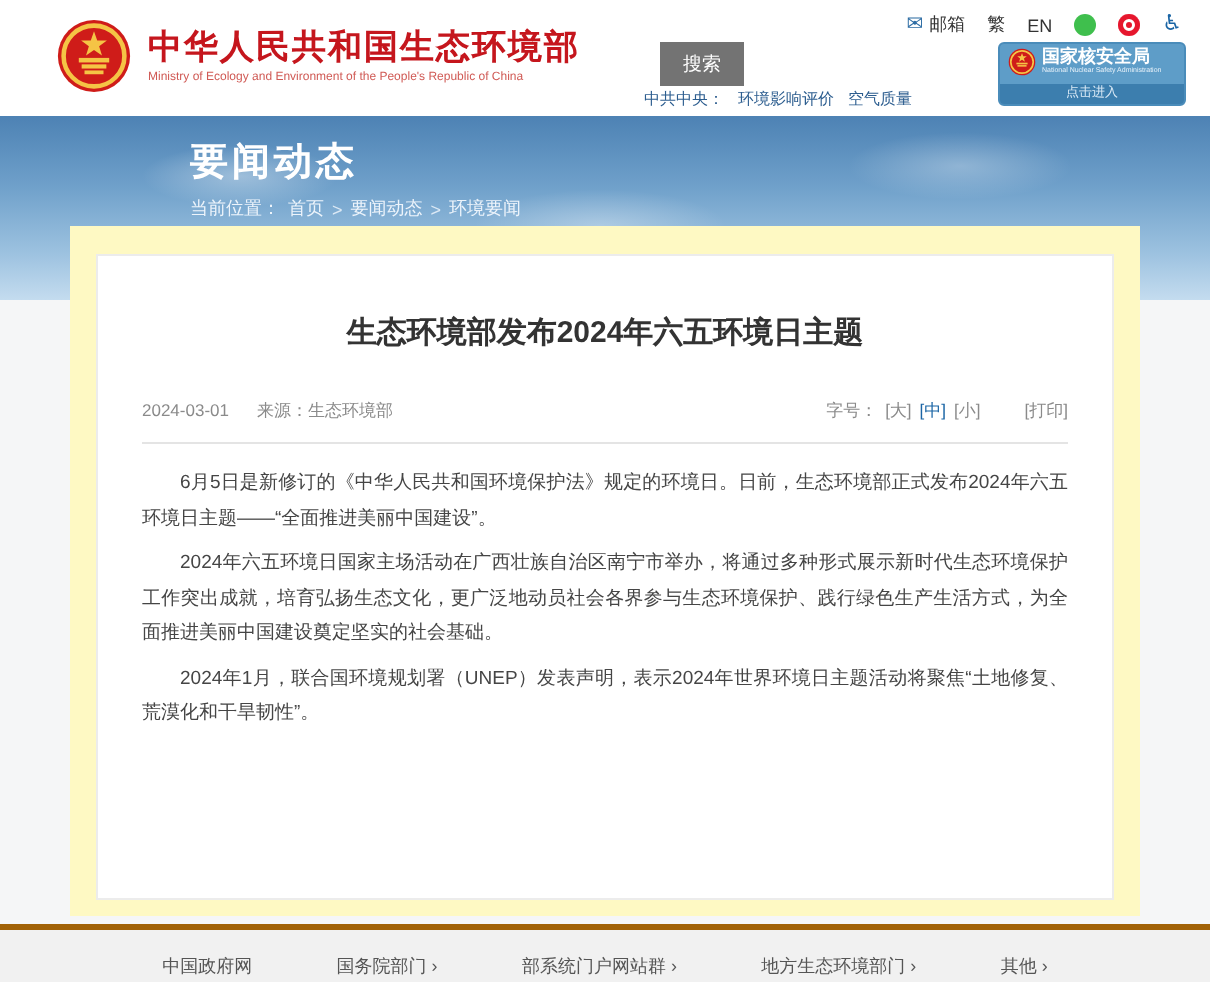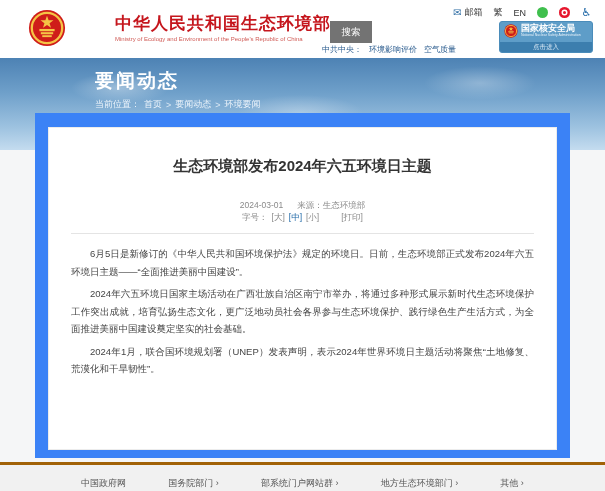--- a/index.html
+++ b/index.html
@@ -4,21 +4,21 @@
 <style>
   * { margin:0; padding:0; box-sizing:border-box; }
   html,body { width:605px; height:491px; overflow:hidden; }
   body {
     font-family:"Liberation Sans","DejaVu Sans",sans-serif;
     background:#f5f6f7; position:relative; color:#333;
   }
 
   
   .site-header { position:absolute; top:0; left:0; width:605px; height:58px; background:#fff; z-index:5; }
-  .logo-group { position:absolute; left:28px; top:9px; display:flex; align-items:center; cursor:pointer;gap:41px; }
+  .logo-group { position:absolute; left:28px; top:9px; display:flex; align-items:center; cursor:pointer; }
   .emblem { width:38px; height:38px; flex:0 0 auto; }
   .logo-text { margin-left:8px; }
   .ministry-name { font-size:17px; font-weight:bold; color:#c5161d; letter-spacing:1px; line-height:1.2; }
   .ministry-en { font-size:6px; color:#d05a55; margin-top:2px; white-space:nowrap; }
 
   .utility-bar { position:absolute; right:14px; top:6px; display:flex; align-items:center; gap:11px; font-size:9px; color:#333; }
   .utility-item { display:flex; align-items:center; gap:3px; cursor:pointer; }
   .mail-glyph { color:#2e6da4; font-size:10px; }
   .lang { cursor:pointer; }
   .round-ico { width:11px; height:11px; border-radius:50%; display:inline-block; cursor:pointer; }
@@ -52,24 +52,24 @@
       radial-gradient(90px 26px at 300px 55px, rgba(255,255,255,0.3), rgba(255,255,255,0) 70%),
       radial-gradient(80px 24px at 480px 25px, rgba(255,255,255,0.28), rgba(255,255,255,0) 70%),
       linear-gradient(180deg,#4d82b4 0%, #6fa0ca 38%, #9dc2e0 75%, #c4dcef 100%);
   }
   .banner-title { position:absolute; left:95px; top:10px; font-size:19px; font-weight:bold; color:#fff; letter-spacing:2px; }
   .breadcrumb { position:absolute; left:95px; top:40px; font-size:9px; color:#edf4fb; display:flex; gap:4px; align-items:center; }
   .crumb { color:#edf4fb; cursor:pointer; text-decoration:none; }
   .crumb-sep { color:#dce9f5; }
 
   
-  .article-card { position:absolute; left:35px; top:113px; width:535px; height:345px; background:#3b82f6; z-index:6; }
+  .article-card { position:absolute; left:35px; top:113px; width:535px; height:345px; background:#fef9c3; z-index:6; }
   .inner-box { position:absolute; left:13px; right:13px; top:14px; bottom:8px; border:1px solid #ececec; background:#fff; }
   .article-title { margin-top:29px; text-align:center; font-size:15px; font-weight:bold; color:#333; }
-  .meta-row { margin:24px 22px 0 22px; display:flex; justify-content:space-between; align-items:center; font-size:8.5px; color:#8a8a8a; padding-bottom:9px; border-bottom:1px solid #e4e4e4;flex-direction:column; }
+  .meta-row { margin:24px 22px 0 22px; display:flex; justify-content:space-between; align-items:center; font-size:8.5px; color:#8a8a8a; padding-bottom:9px; border-bottom:1px solid #e4e4e4; }
   .meta-left { display:flex; gap:14px; }
   .meta-right { display:flex; gap:4px; align-items:center; }
   .fs-link { color:#8a8a8a; cursor:pointer; }
   .fs-active { color:#1b65a5; }
   .print-link { color:#8a8a8a; cursor:pointer; margin-left:18px; }
   .article-body { margin:11px 22px 0 22px; }
   .article-body p { font-size:9.5px; line-height:1.85; color:#454545; text-align:justify; text-indent:2em; margin-bottom:5px; }
 
   
   .site-footer { position:absolute; left:0; top:462px; width:605px; height:40px; background:#f1f1f1; border-top:3px solid #a16207; display:flex; align-items:center; justify-content:space-around; padding:0 60px; }

